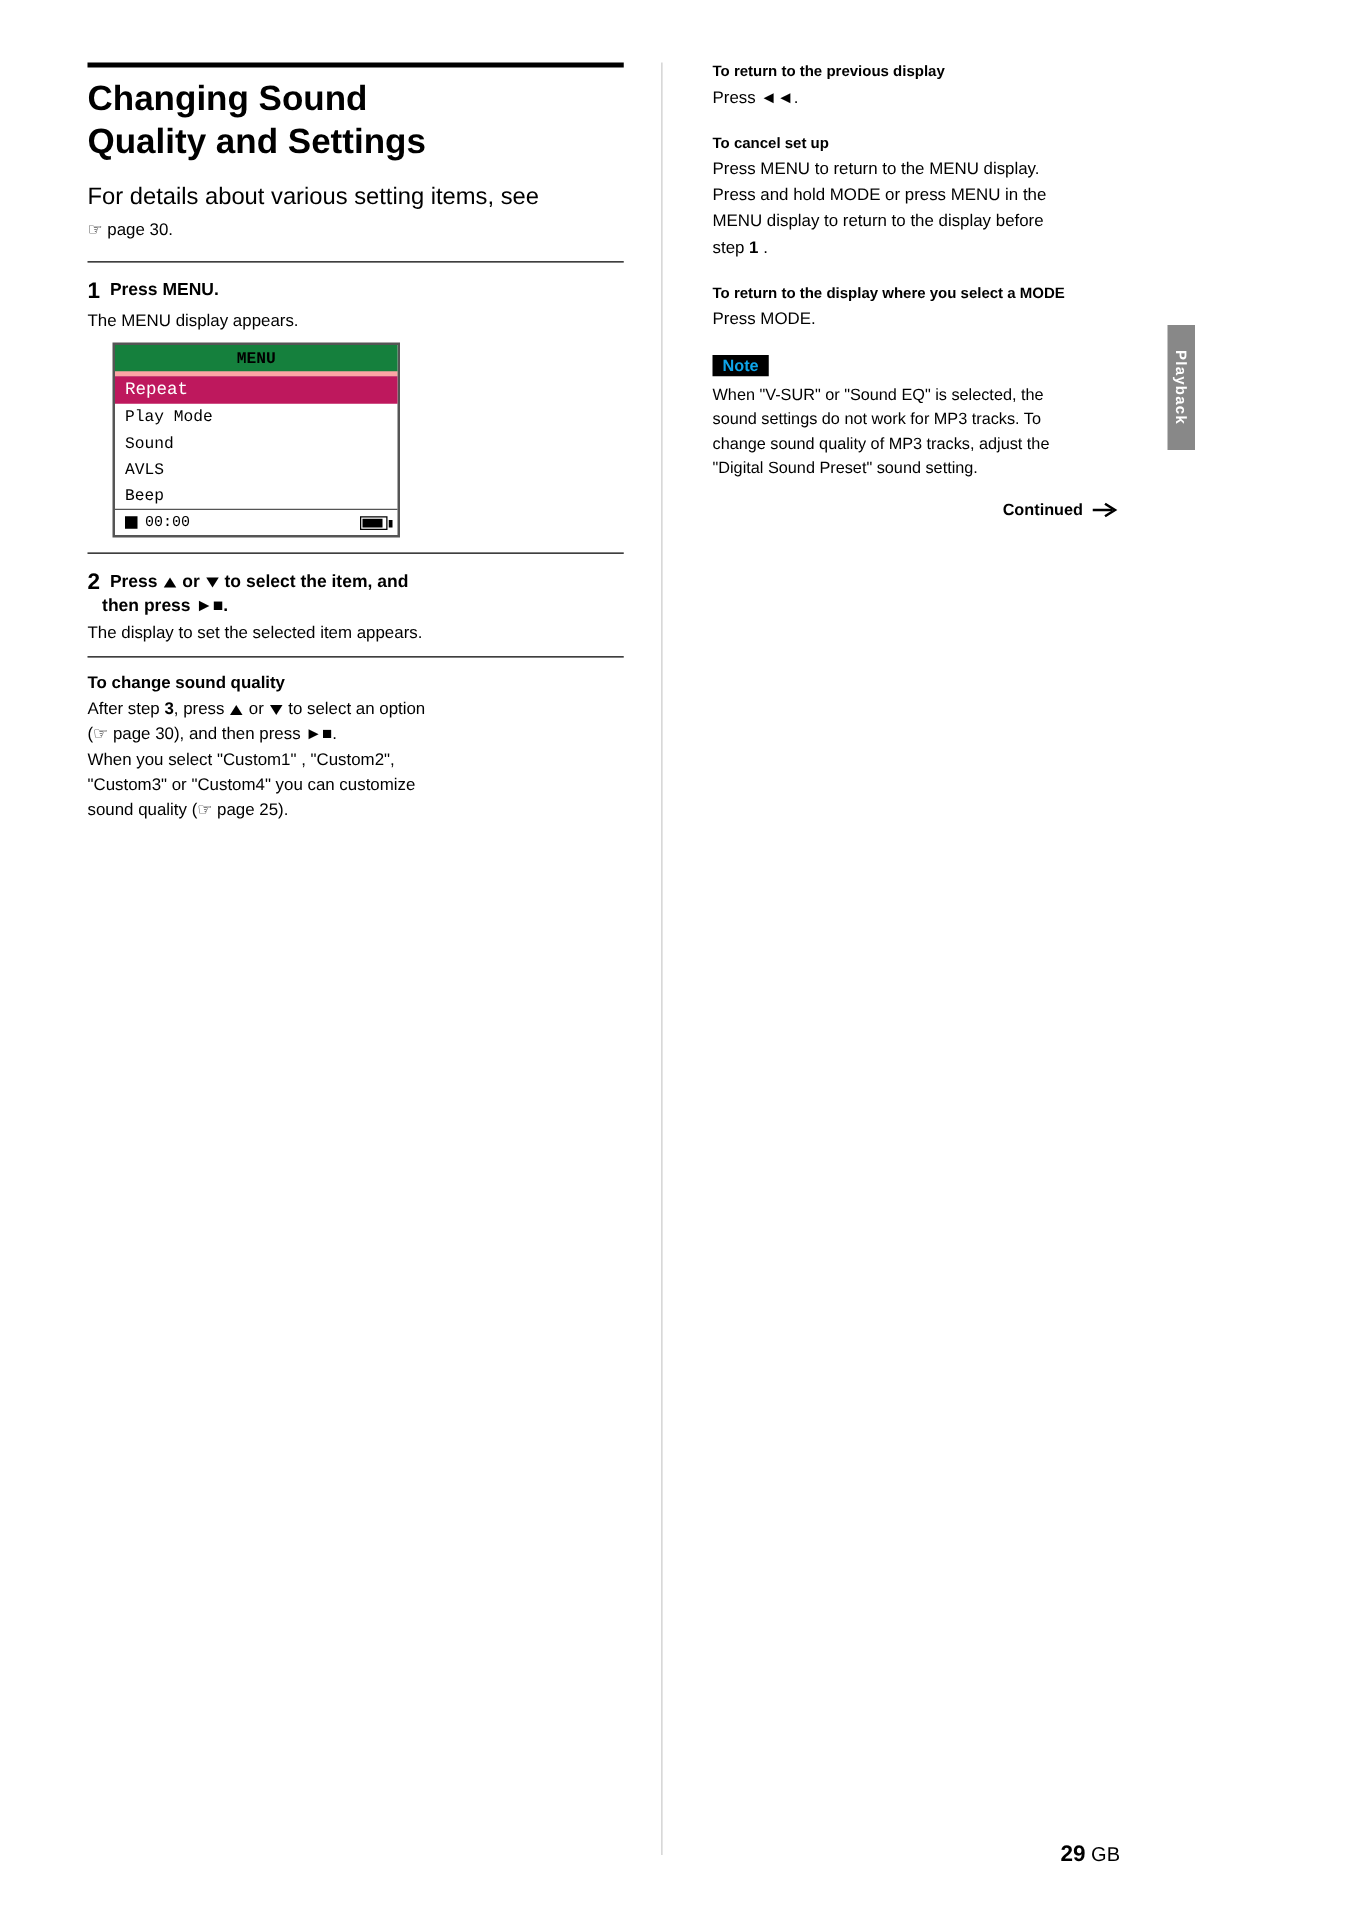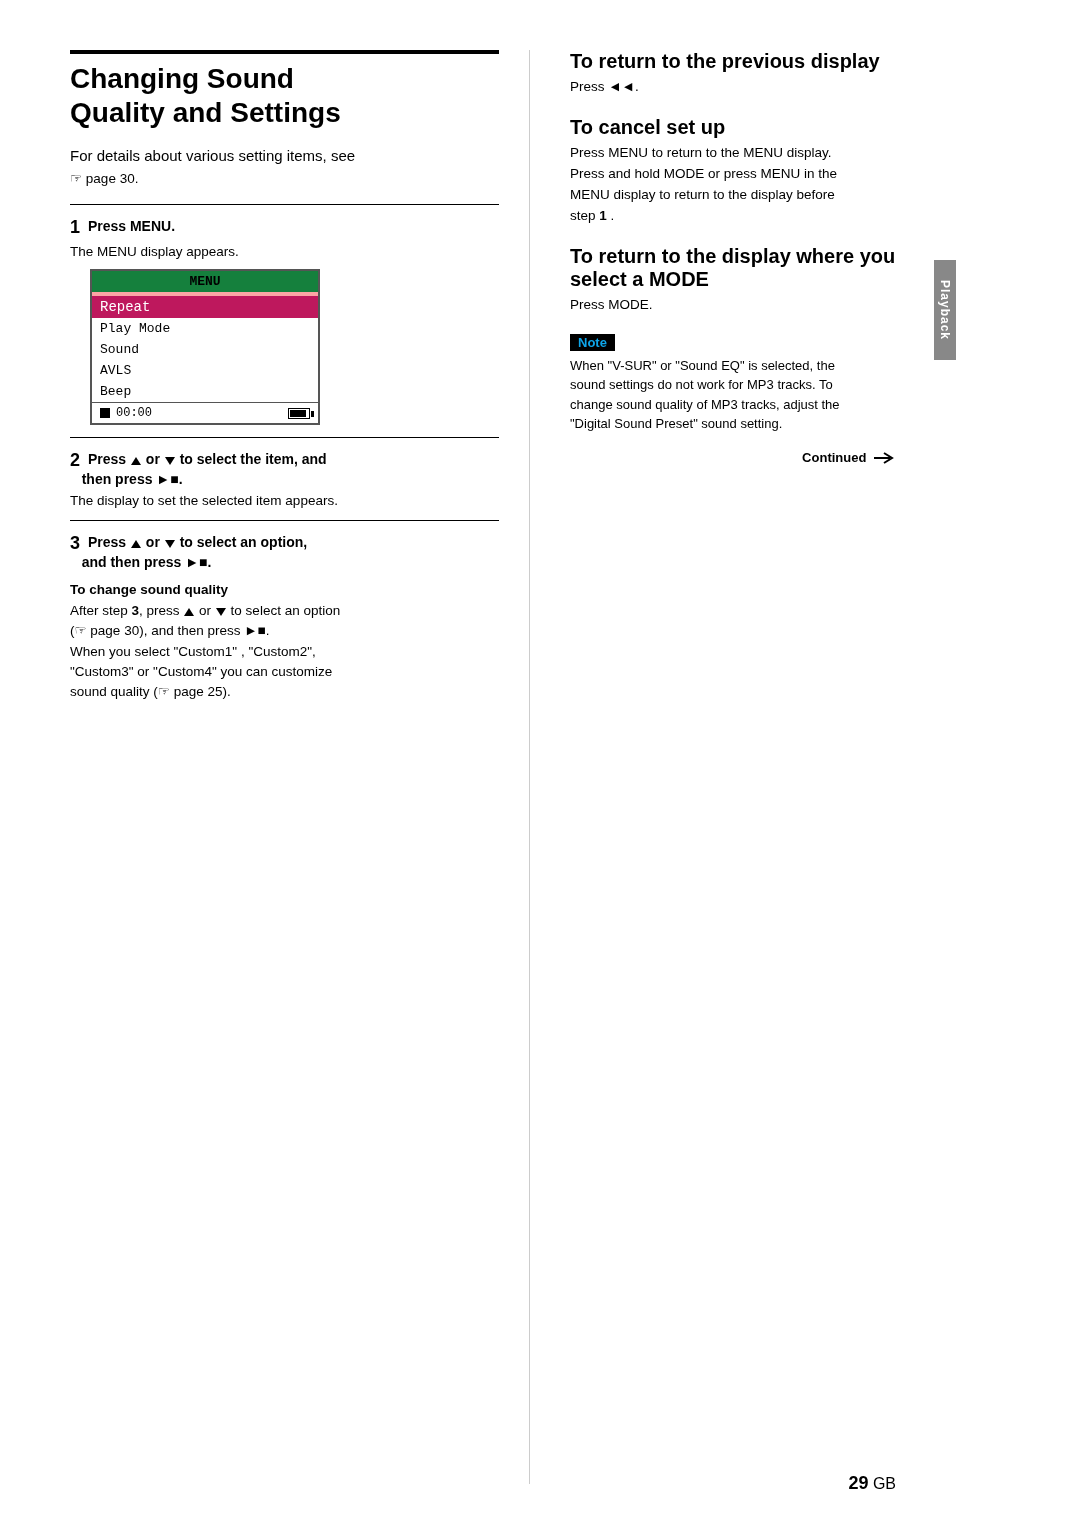--- a/index.html
+++ b/index.html
@@ -30,21 +30,21 @@
     }
     .page-title {
       font-size: 28px;
       font-weight: bold;
       line-height: 1.2;
       margin-bottom: 18px;
       border-top: 4px solid #000;
       padding-top: 8px;
     }
     .intro-text {
-      font-size: 15px;
+      font-size: 19px;
       margin-bottom: 6px;
     }
     .page-ref {
       font-size: 13.5px;
       margin-bottom: 18px;
     }
     hr.divider {
       border: none;
       border-top: 1px solid #000;
       margin: 10px 0 12px 0;
@@ -150,21 +150,21 @@
       line-height: 1.5;
       margin-bottom: 6px;
     }
 
     
     .right-section {
       margin-bottom: 18px;
     }
     .right-section-header {
       font-weight: bold;
-      font-size: 20px;
+      font-size: 12px;
       margin-bottom: 4px;
     }
     .right-section-body {
       font-size: 13.5px;
       line-height: 1.55;
     }
 
     .note-box {
       background: #fff;
       margin-top: 12px;
@@ -296,30 +296,20 @@
         <span class="arrow-up"></span>
         <span> or </span>
         <span class="arrow-down"></span>
         <span> to select the item, and<br>&nbsp;&nbsp;&nbsp;then press ►■.</span>
       </div>
       <div class="step-subtext">The display to set the selected item appears.</div>
     </div>
 
     <hr class="divider">
 
-    <div class="step">
-      <div class="step-header">
-        <span class="step-number">3</span>
-        <span>Press </span>
-        <span class="arrow-up"></span>
-        <span> or </span>
-        <span class="arrow-down"></span>
-        <span> to select an option,<br>&nbsp;&nbsp;&nbsp;and then press ►■.</span>
-      </div>
-    </div>
 
     <div class="sub-section">
       <div class="sub-section-header">To change sound quality</div>
       <div class="sub-section-body">
         <span>After step <strong>3</strong>, press </span>
         <span class="arrow-up"></span>
         <span> or </span>
         <span class="arrow-down"></span>
         <span> to select an option<br>(☞ page 30), and then press ►■.</span>
         <br>

